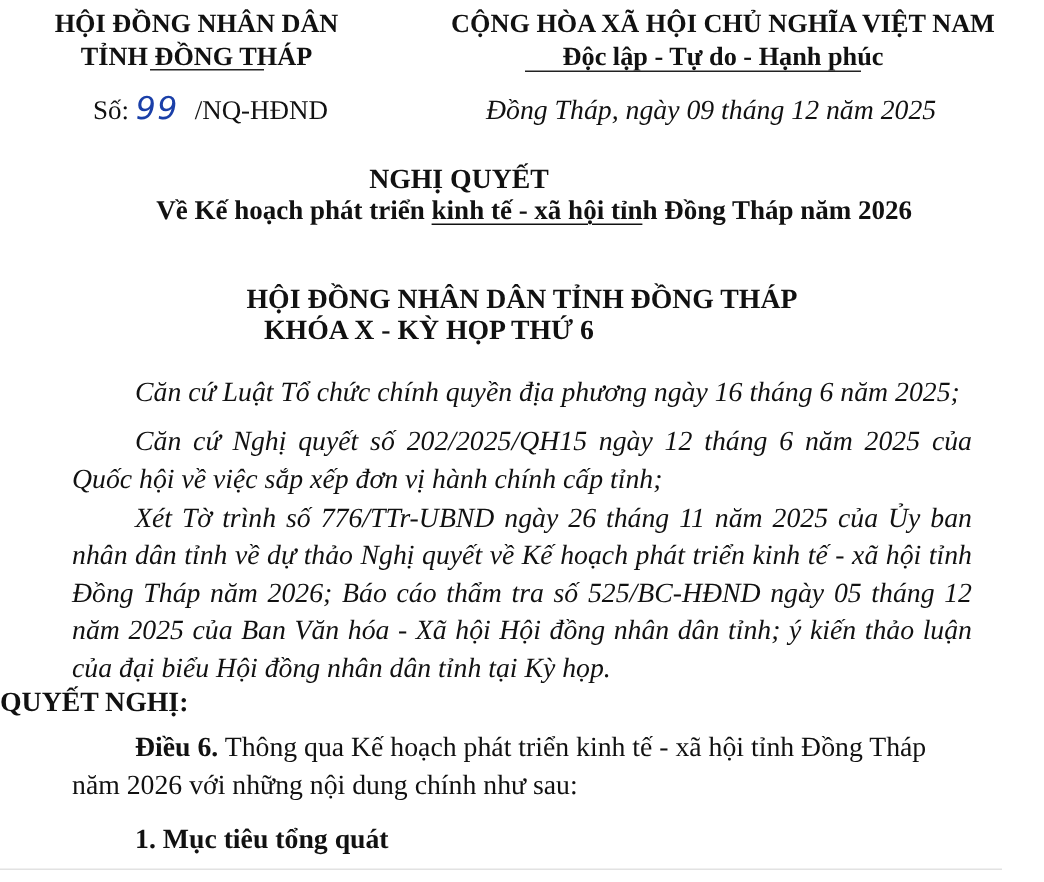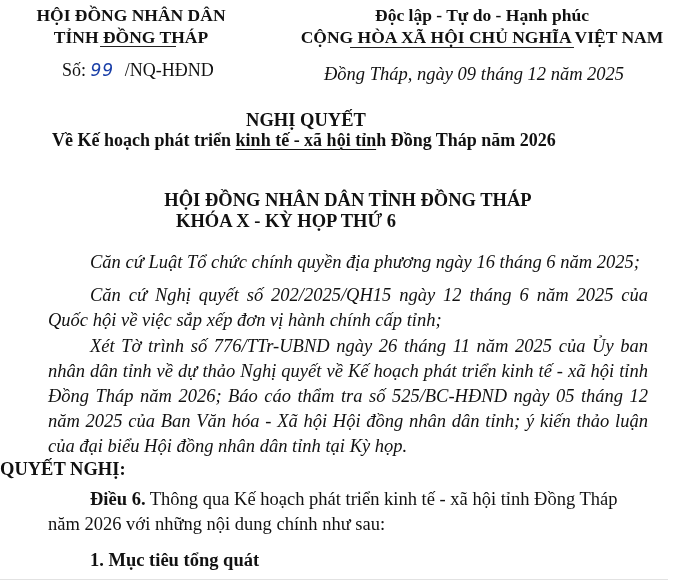--- a/index.html
+++ b/index.html
@@ -5,48 +5,48 @@
     html, body { margin: 0; padding: 0; background: #ffffff; }
     body { width: 696px; height: 588px; overflow: hidden; position: relative;
            font-family: "Liberation Serif", "DejaVu Serif", serif; color: #111; }
     .abs { position: absolute; white-space: nowrap; }
     .b { font-weight: bold; }
     .i { font-style: italic; }
     .hdr { font-size: 17.5px; font-weight: bold; text-align: center; line-height: 22px; }
     .body { font-size: 18.5px; font-style: italic; line-height: 25px; }
     .rule { position: absolute; height: 1px; background: #222; }
     .u { text-decoration: underline; text-underline-offset: 3px; text-decoration-thickness: 1px; }
-    .hand { font-family: "DejaVu Sans", sans-serif; font-style: italic; color: #1a3fa8; font-size: 17px; letter-spacing: 1px; }
+    .hand { font-family: "DejaVu Sans", sans-serif; font-style: italic; color: #1a3fa8; font-size: 21px; letter-spacing: 1px; }
     .bottom-line { position: absolute; left: 0; width: 668px; top: 579px; height: 1px; background: #e2e2e2; }
   </style>
 </head>
 <body>
 
 <div class="abs hdr" style="left:20px; top:4px; width:222px;">
   <div>HỘI ĐỒNG NHÂN DÂN</div>
   <div>TỈNH ĐỒNG THÁP</div>
 </div>
 <div class="rule" style="left:100px; top:46px; width:76px;"></div>
 
 <div class="abs" style="left:62px; top:60px; font-size:18px;">
   <span>Số:</span>
   <span class="hand">99</span>
   <span style="margin-left:6px;">/NQ-HĐND</span>
 </div>
 
 <div class="abs hdr" style="left:272px; top:4px; width:420px;">
+  <div>CỘNG HÒA XÃ HỘI CHỦ NGHĨA VIỆT NAM</div>
   <div>Độc lập - Tự do - Hạnh phúc</div>
-  <div>CỘNG HÒA XÃ HỘI CHỦ NGHĨA VIỆT NAM</div>
 </div>
 <div class="rule" style="left:350px; top:47px; width:224px;"></div>
 
 <div class="abs i" style="left:324px; top:64px; font-size:18.5px;">Đồng Tháp, ngày 09 tháng 12 năm 2025</div>
 
 <div class="abs b" style="left:0; width:612px; text-align:center; top:110px; font-size:18.5px;">NGHỊ QUYẾT</div>
-<div class="abs b" style="left:0; width:608px; text-align:center; top:130px; font-size:18px;">
+<div class="abs b" style="left:0; width:608px; text-align:right; top:130px; font-size:18px;">
   <span>Về Kế hoạch phát triển </span><span class="u">kinh tế - xã hội tỉn</span><span>h Đồng Tháp năm 2026</span>
 </div>
 
 <div class="abs b" style="left:0; width:696px; text-align:center; top:190px; font-size:18.5px;">HỘI ĐỒNG NHÂN DÂN TỈNH ĐỒNG THÁP</div>
 <div class="abs b" style="left:0; width:572px; text-align:center; top:211px; font-size:18.5px;">KHÓA X - KỲ HỌP THỨ 6</div>
 
 <div class="abs body" style="left:90px; top:250px;">
   <div>Căn cứ Luật Tổ chức chính quyền địa phương ngày 16 tháng 6 năm 2025;</div>
 </div>
 <div class="abs body" style="left:48px; top:283px; width:600px;">

